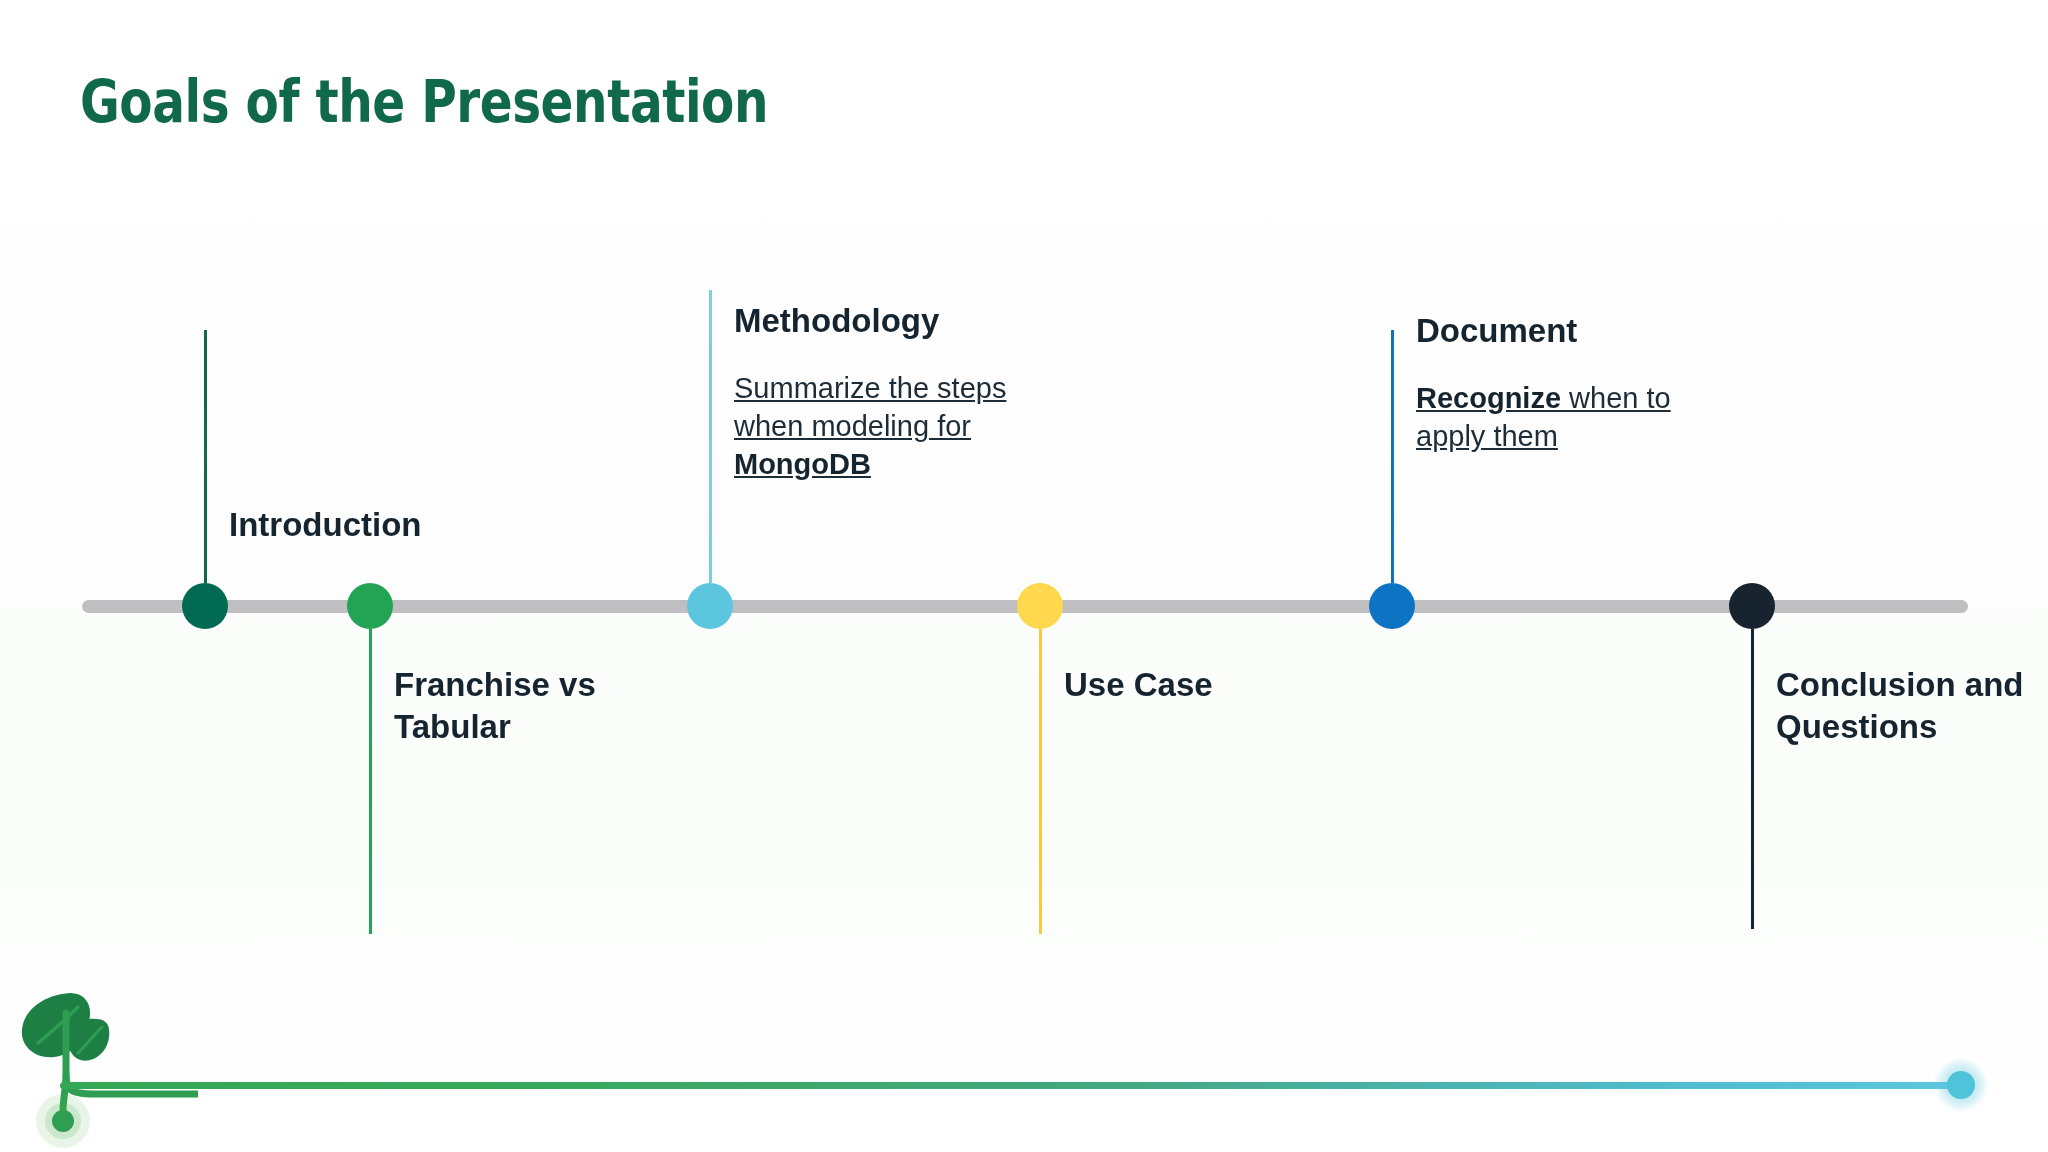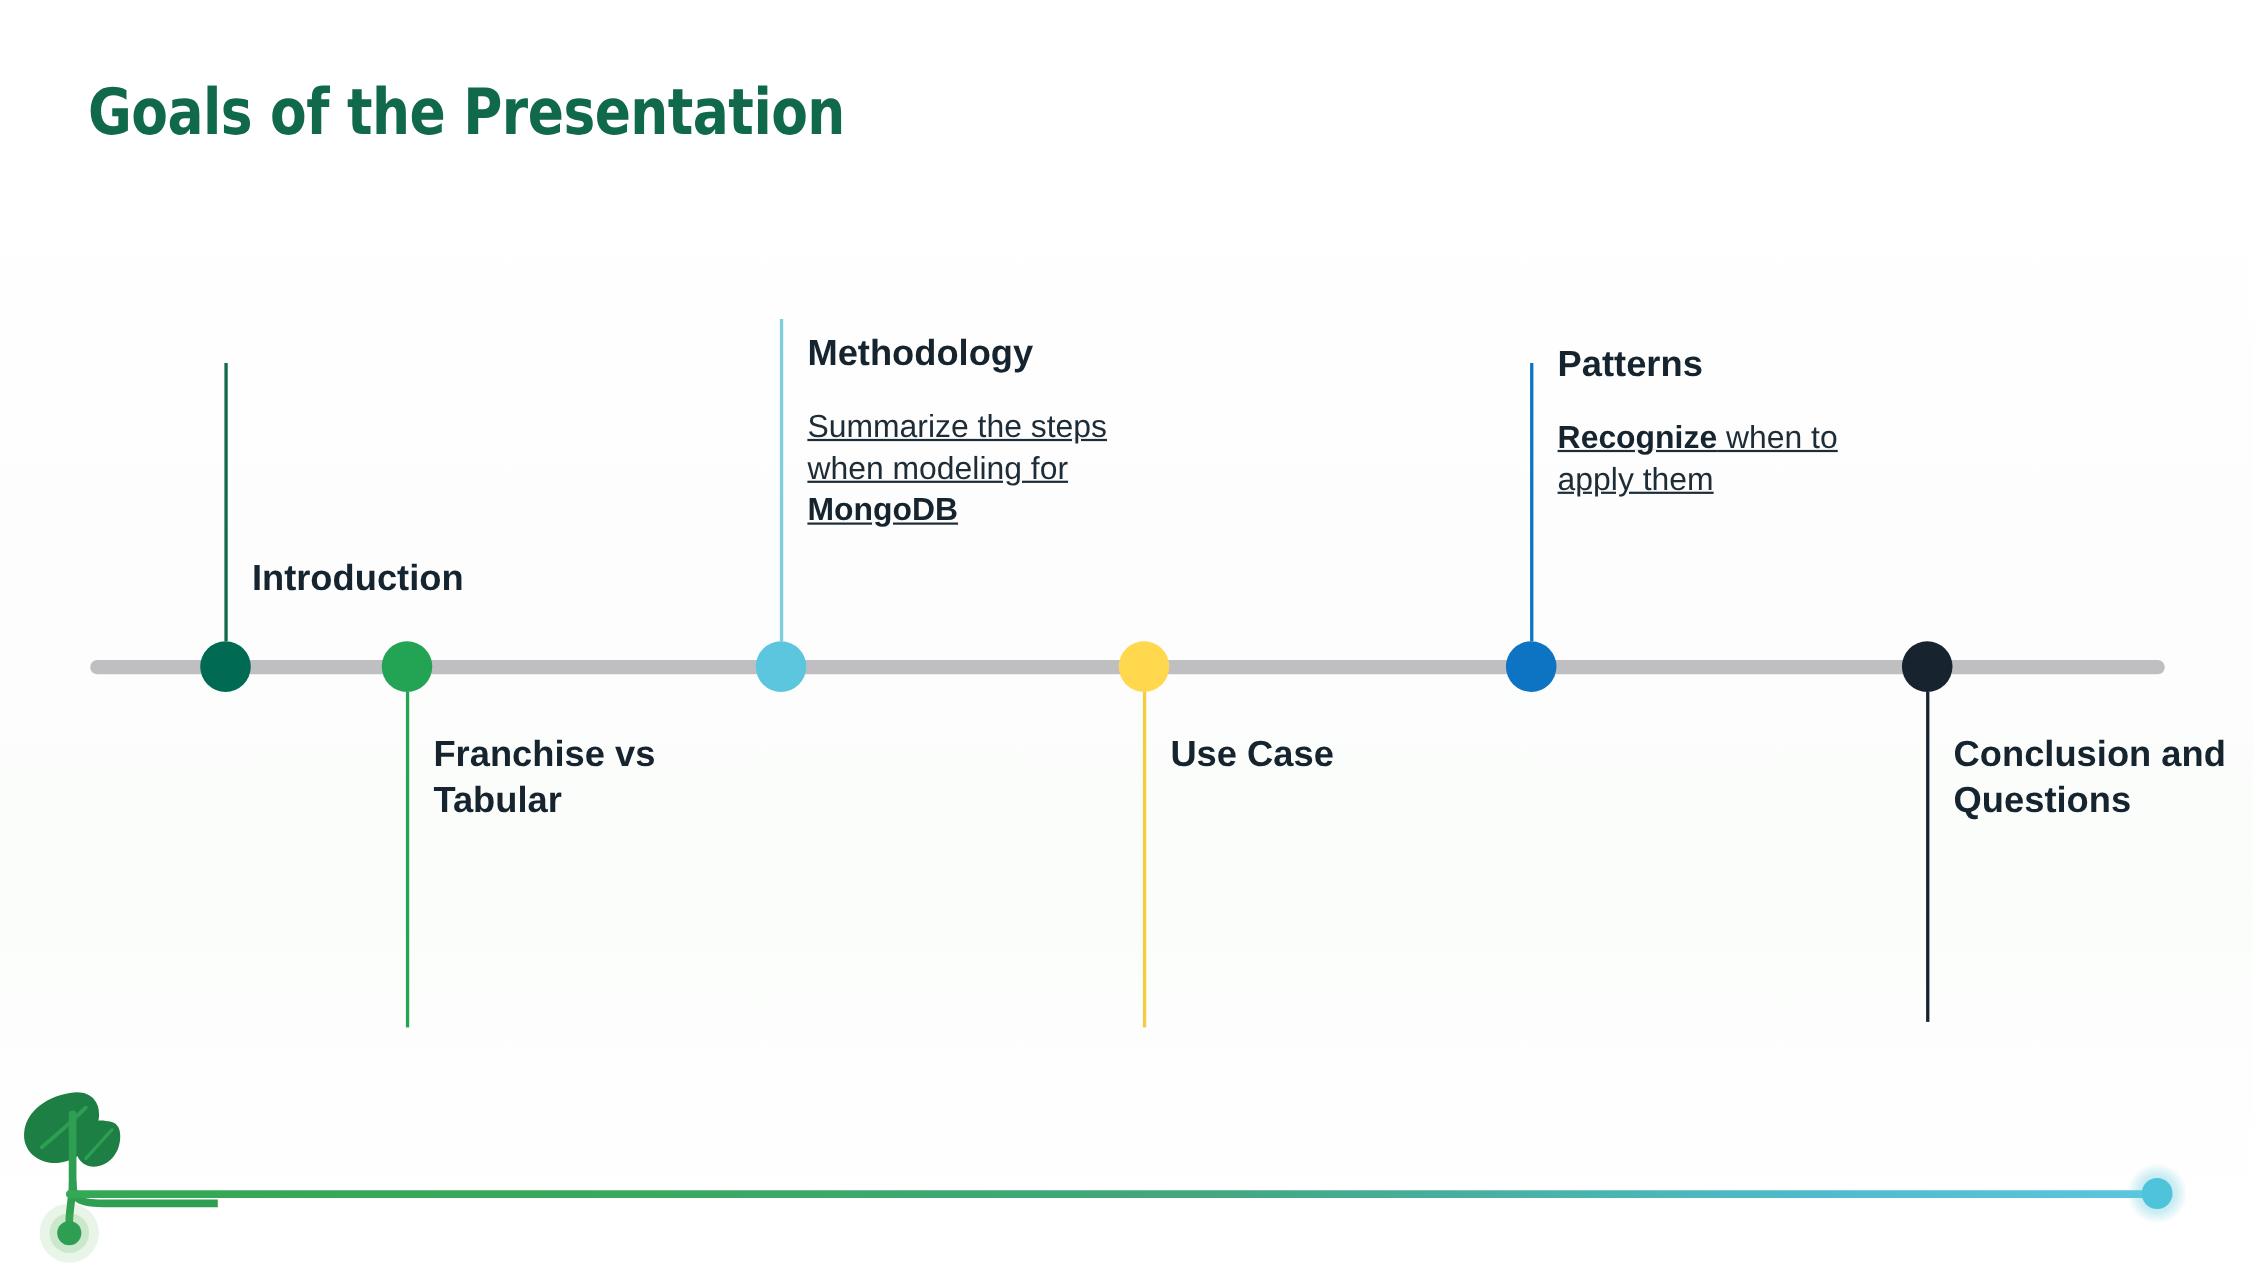--- a/index.html
+++ b/index.html
@@ -164,21 +164,21 @@
         <div class="connector" style="top: 629px; height: 305px; background: rgb(245, 204, 63);"></div>
         <div class="dot" style="background: rgb(255, 216, 78);"></div>
         <div class="block below" style="top: 664px;">
           <div class="m-title">Use Case</div>
         </div>
       </div>
       <div class="milestone" style="left: 1392px;">
         <div class="connector" style="top: 330px; height: 253px; background: rgb(13, 116, 195);"></div>
         <div class="dot" style="background: rgb(13, 116, 195);"></div>
         <div class="block above" style="top: 310px;">
-          <div class="m-title">Patterns</div>
+          <div class="m-title">Document</div>
           <div class="m-body"><b>Recognize</b><span> when to apply them</span></div>
         </div>
       </div>
       <div class="milestone" style="left: 1752px;">
         <div class="connector" style="top: 629px; height: 300px; background: rgb(23, 35, 46);"></div>
         <div class="dot" style="background: rgb(23, 35, 46);"></div>
         <div class="block below" style="top: 664px;">
           <div class="m-title">Conclusion and Questions</div>
         </div>
       </div>

